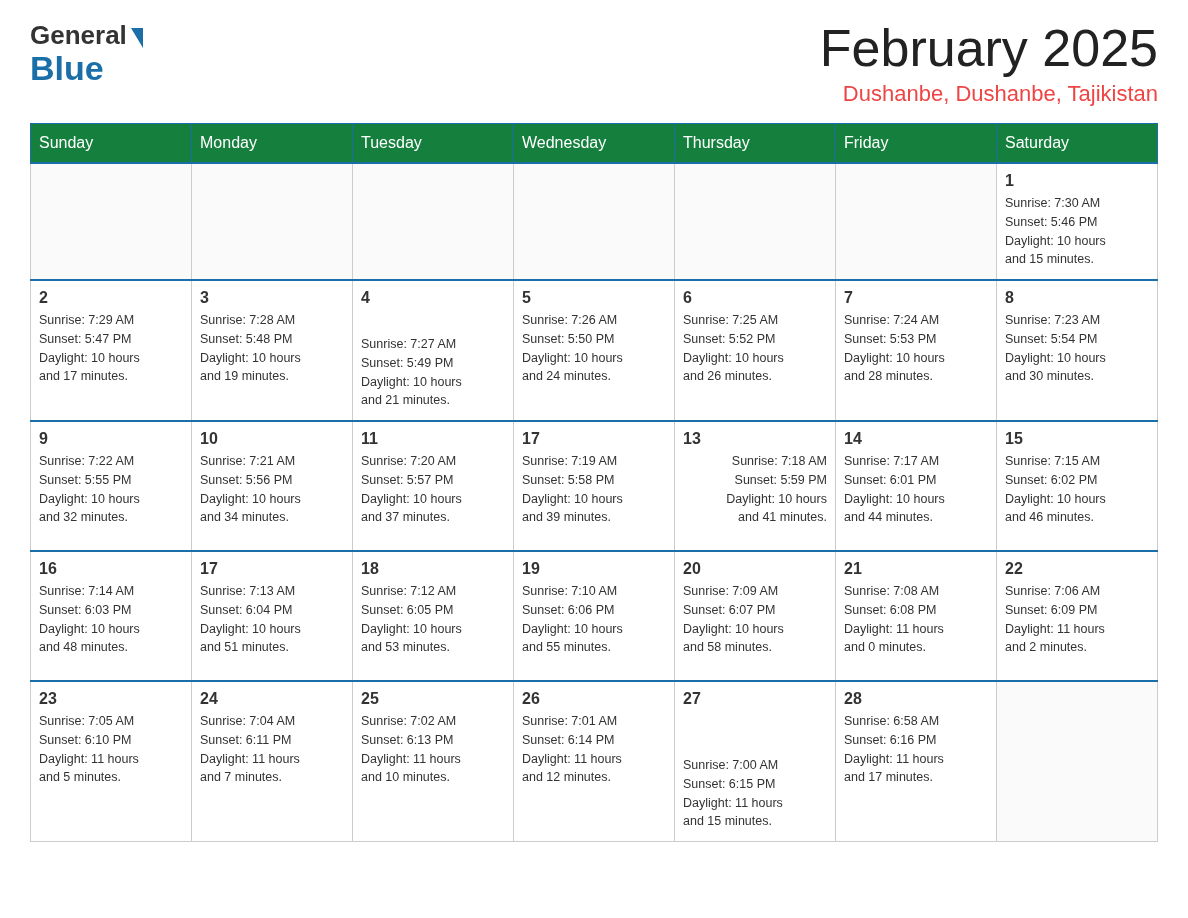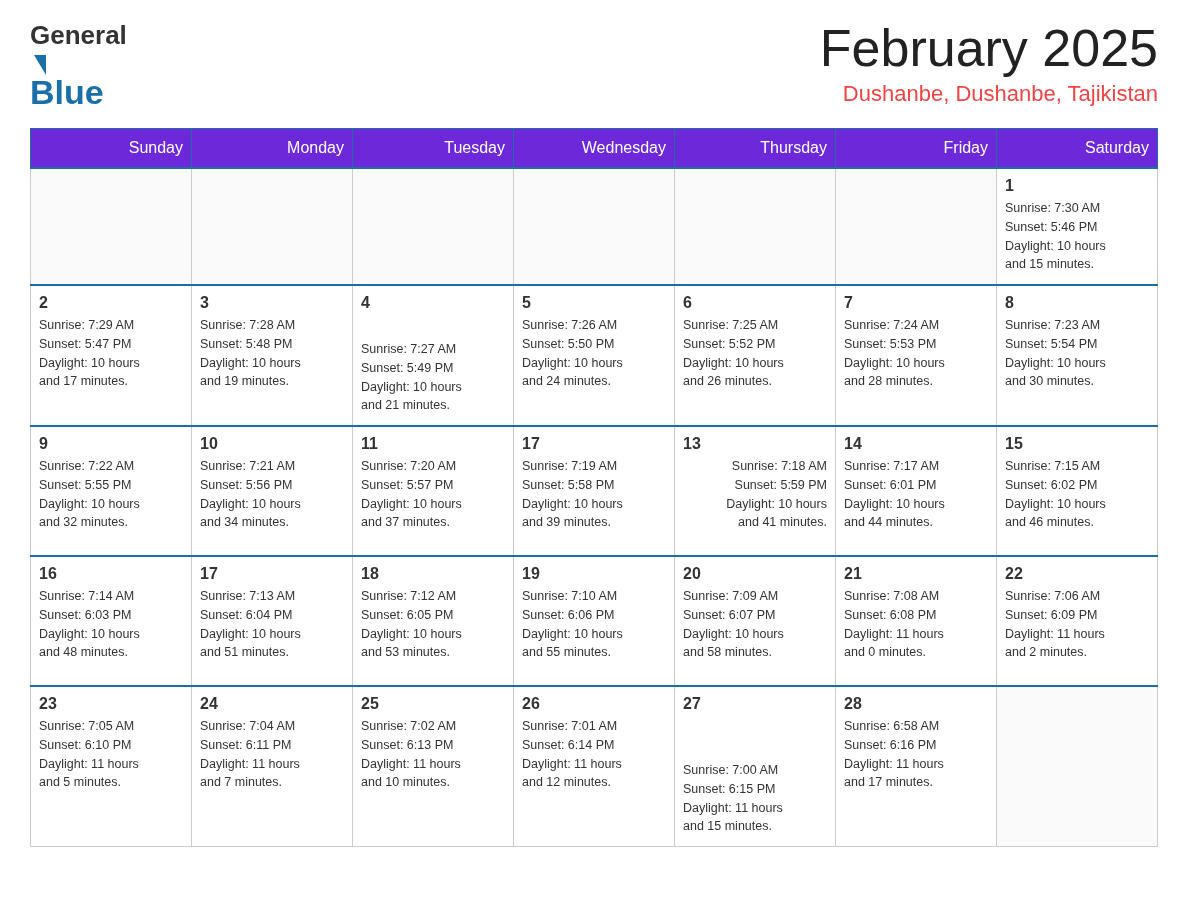--- a/index.html
+++ b/index.html
@@ -17,21 +17,21 @@
       align-items: flex-start;
       margin-bottom: 16px;
     }
     .logo {
       display: flex;
       flex-direction: column;
       align-items: flex-start;
     }
     .logo-top {
       display: flex;
-      flex-direction: column;
+      align-items: center;
     }
     .logo-general {
       font-size: 26px;
       font-weight: bold;
       color: #333;
     }
     .logo-arrow {
       width: 0;
       height: 0;
       border-left: 12px solid transparent;
@@ -59,26 +59,26 @@
       font-size: 22px;
       color: #ef4444;
       margin-top: 4px;
     }
     .calendar {
       width: 100%;
       border-collapse: collapse;
       table-layout: fixed;
     }
     .calendar thead th {
-      background-color: #6d28d9;
+      background-color: #15803d;
       color: #fff;
       font-size: 16px;
       font-weight: normal;
       padding: 10px 8px;
-      text-align: right;
+      text-align: left;
       border: 1px solid #1a6fa8;
     }
     .calendar tbody td {
       vertical-align: top;
       border: 1px solid #ccc;
       border-top: 2px solid #1a6fa8;
       padding: 8px 8px 10px 8px;
       height: 130px;
       font-size: 12.5px;
       color: #333;

